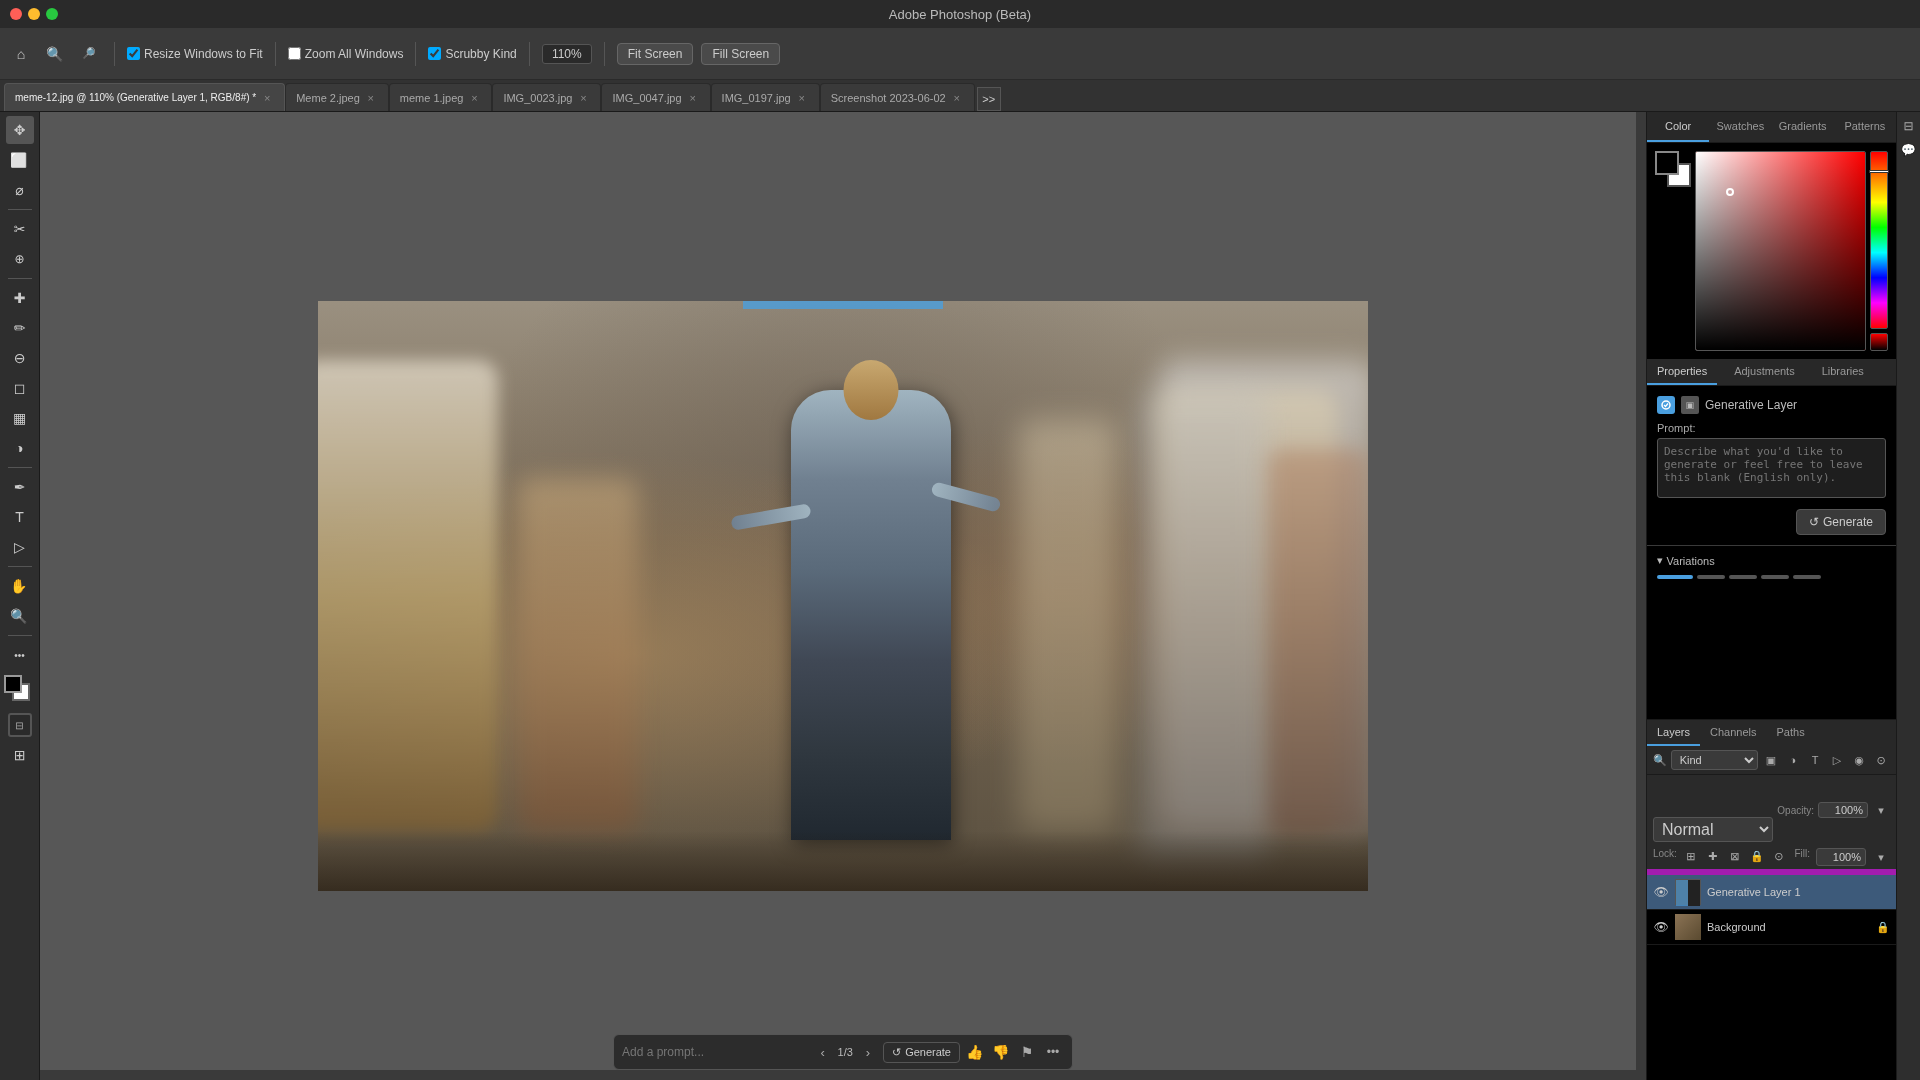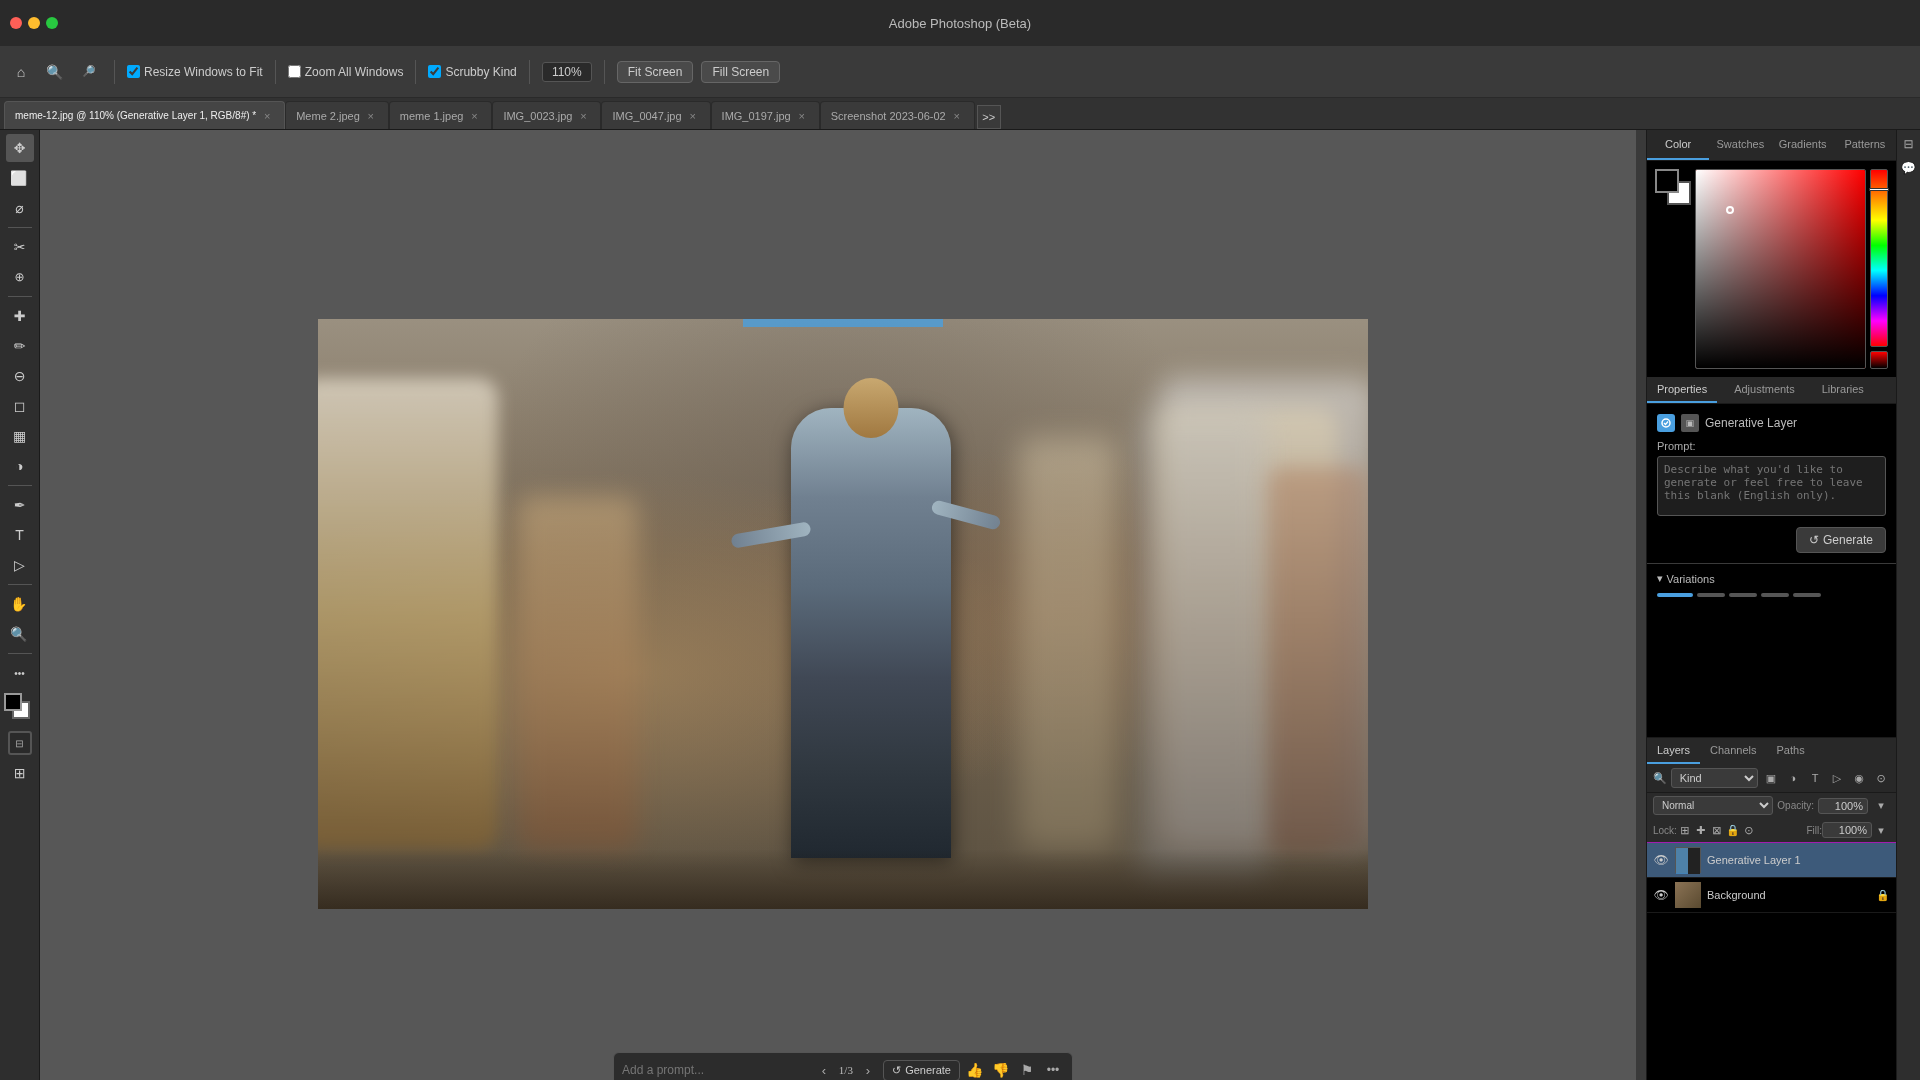--- a/index.html
+++ b/index.html
@@ -8,21 +8,21 @@
       background: #3c3c3c;
       width: 1920px;
       height: 1080px;
       overflow: hidden;
       color: #ccc;
       font-size: 12px;
     }
 
     
     .title-bar {
-      height: 46px;
+      height: 28px;
       background: #2a2a2a;
       display: flex;
       align-items: center;
       justify-content: center;
       position: relative;
     }
     .title-bar-controls {
       position: absolute;
       left: 10px;
       display: flex;
@@ -206,21 +206,21 @@
       color: #ccc;
       font-size: 12px;
       outline: none;
     }
     .bottom-nav-btn {
       background: none; border: none; color: #aaa; cursor: pointer;
       width: 22px; height: 22px;
       display: flex; align-items: center; justify-content: center;
       font-size: 13px;
     }
-    .page-indicator { color: #bbb; font-size: 11px; white-space: nowrap; font-family: Liberation Serif, serif; }
+    .page-indicator { color: #bbb; font-size: 11px; white-space: nowrap; }
     .gen-btn-bottom {
       background: none; border: 1px solid #555; color: #ccc;
       padding: 3px 8px; border-radius: 4px; cursor: pointer; font-size: 11px;
       display: flex; align-items: center; gap: 4px;
     }
     .thumb-btn {
       background: none; border: none; color: #aaa; cursor: pointer;
       width: 22px; height: 22px; display: flex; align-items: center; justify-content: center;
       font-size: 14px;
     }
@@ -457,40 +457,42 @@
       display: flex; align-items: center;
       padding: 3px 6px;
       gap: 4px;
       background: #2a2a2a;
     }
     .blend-select {
       background: #3a3a3a;
       border: 1px solid #555;
       color: #ccc;
       padding: 2px 4px;
-      font-size: 10px;
+      font-size: 16px;
       border-radius: 3px;
       flex: 1;
+      margin-top: 39px;
     }
     .opacity-label { font-size: 10px; color: #888; }
     .opacity-value {
       background: #3a3a3a;
       border: 1px solid #555;
       color: #ccc;
       padding: 1px 4px;
       border-radius: 3px;
       font-size: 11px;
       width: 50px; text-align: right;
     }
 
     .lock-row {
-      display: flex; align-items: center;
+      display: flex; 
       padding: 3px 6px;
+      gap: 6px;
       background: #2a2a2a;
-      border-bottom: 1px solid #a21caf;
+      border-bottom: 6px solid #a21caf;
       font-size: 10px; color: #888;
     }
     .lock-icon-btn {
       width: 16px; height: 16px;
       background: none; border: none; color: #aaa;
       cursor: pointer; font-size: 11px;
     }
     .fill-label { margin-left: auto; }
     .fill-value {
       background: #3a3a3a;

